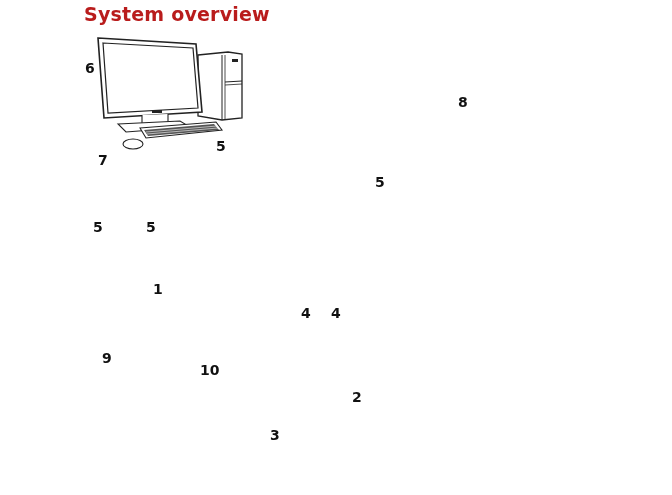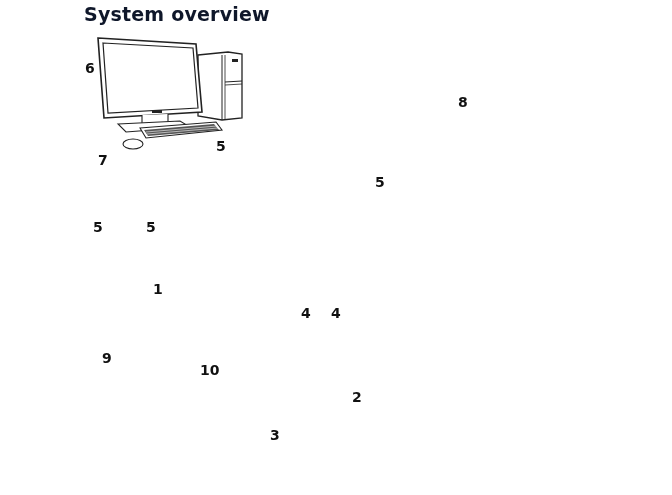--- a/index.html
+++ b/index.html
@@ -1,17 +1,17 @@
 <!DOCTYPE html>
 <html><head>
 <meta charset="utf-8">
 <style>
   html, body { margin:0; padding:0; background:#ffffff; }
   body { width:672px; height:495px; position:relative; overflow:hidden; font-family:"Liberation Sans", sans-serif; }
-  .title { position:absolute; left:84px; top:3px; font-size:19px; font-weight:bold; color:#0f172a; font-family:"DejaVu Sans", sans-serif; letter-spacing:0.2px; }
+  .title { position:absolute; left:84px; top:3px; font-size:19px; font-weight:bold; color:#b91c1c; font-family:"DejaVu Sans", sans-serif; letter-spacing:0.2px; }
   .lbl { position:absolute; font-size:14px; font-weight:bold; color:#111; font-family:"DejaVu Sans", sans-serif; }
   svg { position:absolute; left:0; top:0; }
 </style>
 </head>
 <body>
 
 
 
 <div class="title">System overview</div>
 

